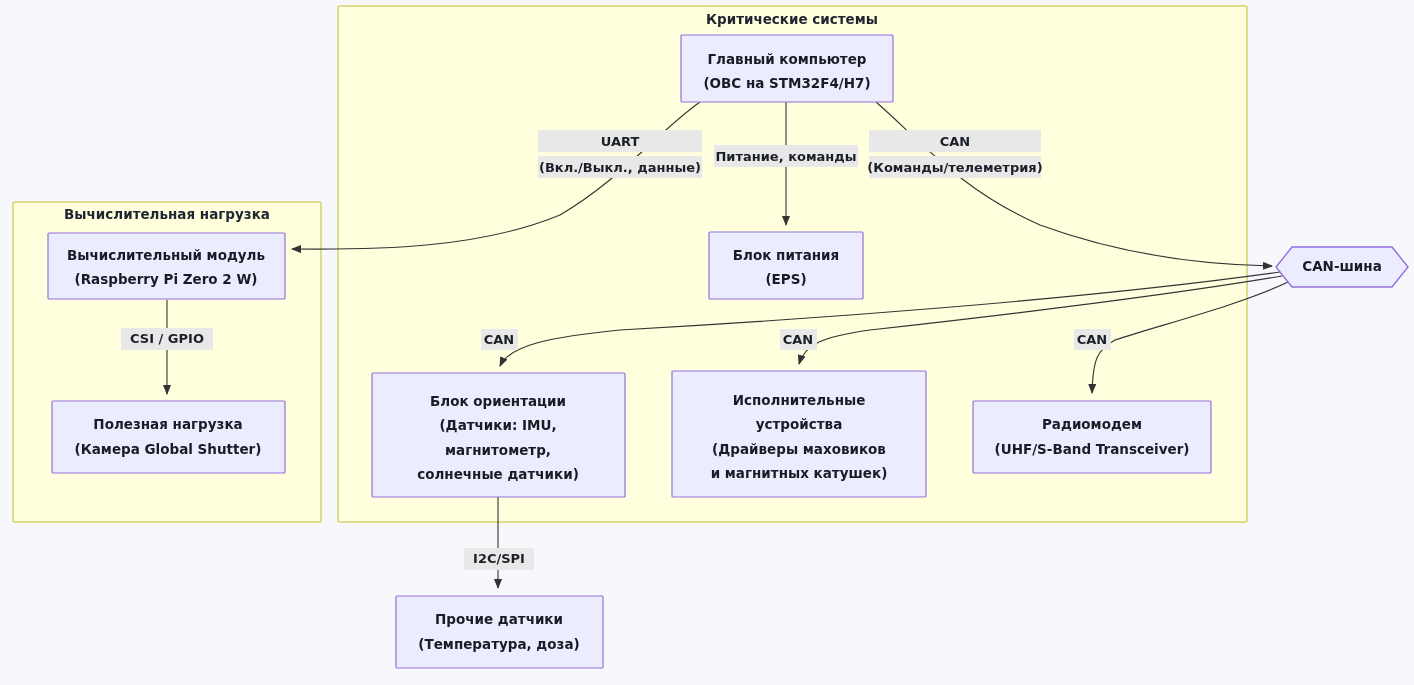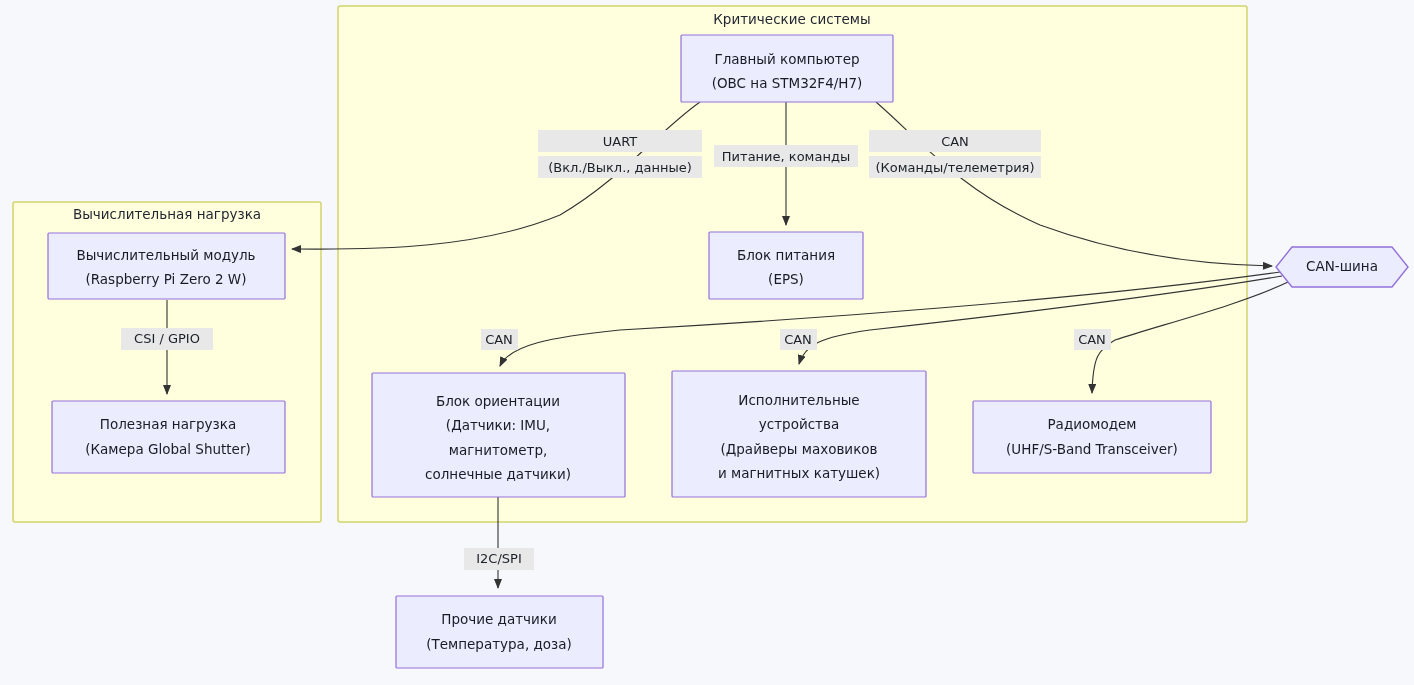--- a/index.html
+++ b/index.html
@@ -11,20 +11,21 @@
     width: 1414px;
     height: 685px;
     font-family: "DejaVu Sans", sans-serif;
     overflow: hidden;
   }
   #diagram-root {
     position: relative;
     width: 1414px;
     height: 685px;
     background: #f7f8fb;
+    font-weight: bold;
   }
   svg#diagram-svg {
     position: absolute;
     top: 0; left: 0;
     width: 1414px;
     height: 685px;
     display: block;
   }
   .cluster-rect {
     fill: #ffffde;

